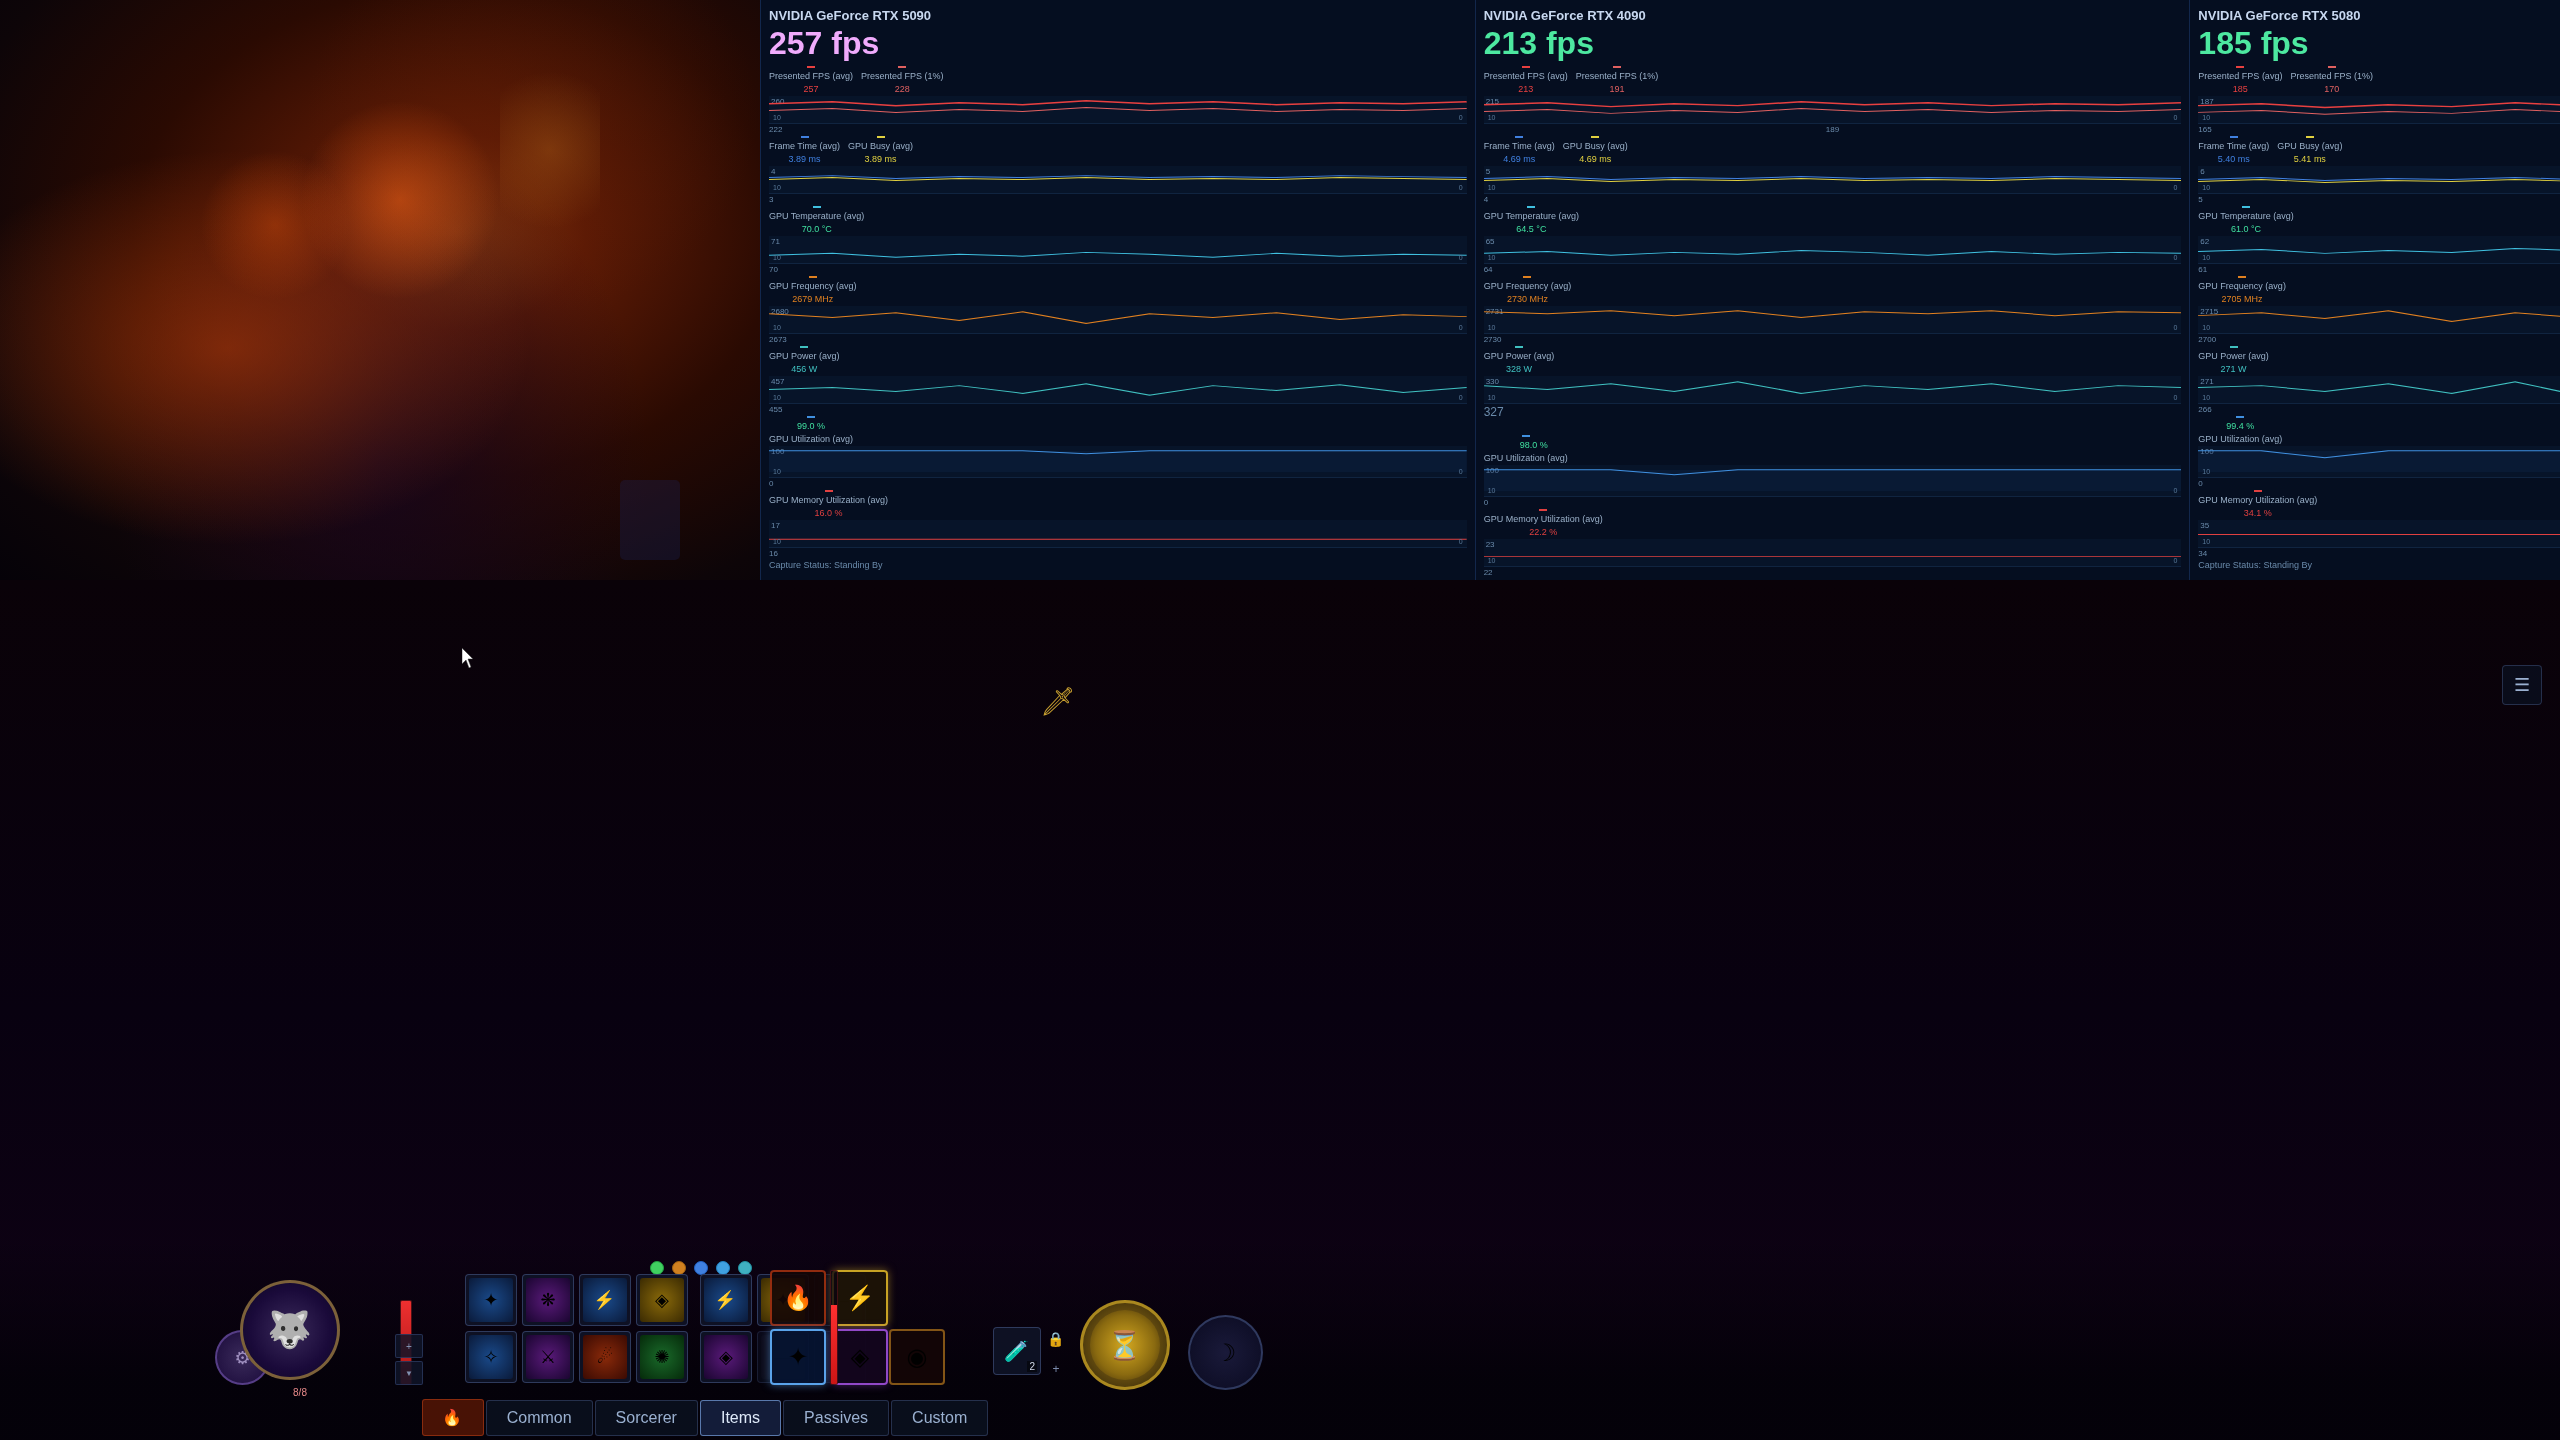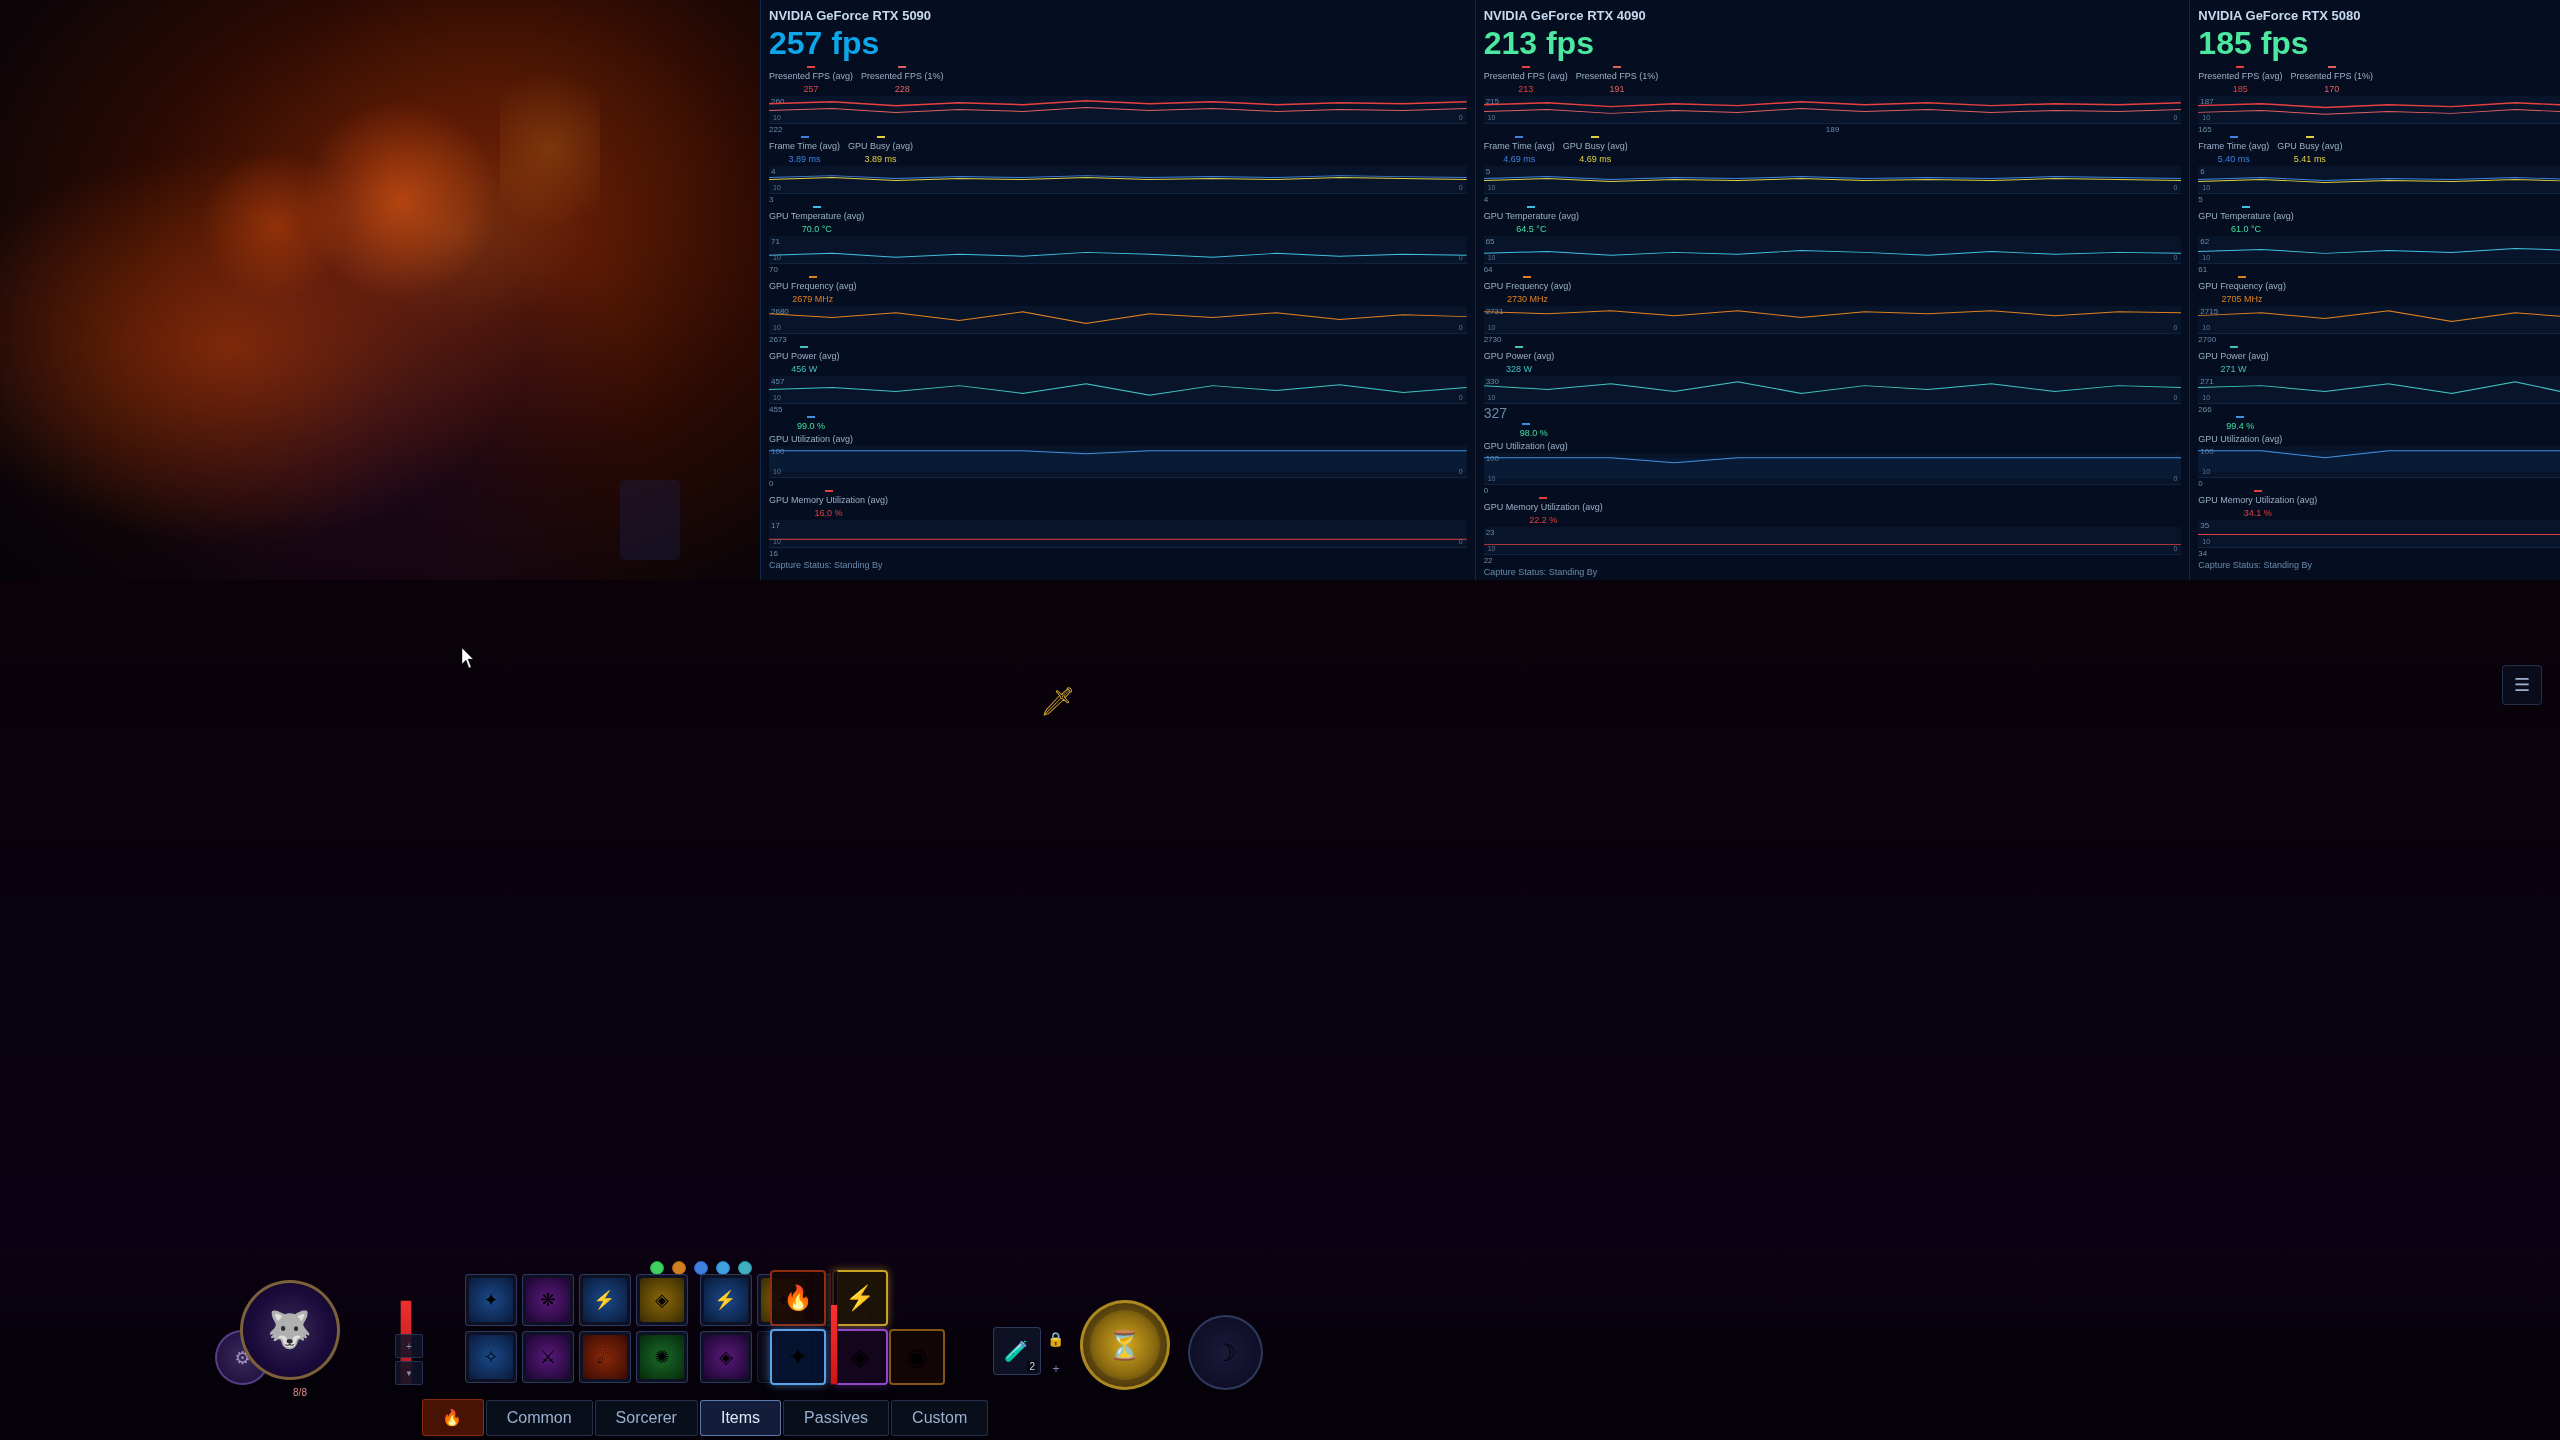--- a/index.html
+++ b/index.html
@@ -608,21 +608,21 @@
   <div style="position:absolute; top:150px; left:200px; width:150px; height:150px; background:radial-gradient(circle, rgba(220,80,10,0.4) 0%, transparent 70%); border-radius:50%;"></div>
   <div style="position:absolute; top:50px; left:500px; width:100px; height:200px; background:radial-gradient(circle, rgba(200,120,30,0.3) 0%, transparent 70%);"></div>
 
   <div style="position:absolute; bottom:20px; right:80px; width:60px; height:80px; background:rgba(30,40,100,0.4); border-radius:5px; opacity:0.7;"></div>
 </div>
 
 <div id="perf-overlay">
 
   <div class="gpu-panel">
     <div class="gpu-panel-title">NVIDIA GeForce RTX 5090</div>
-    <div class="gpu-fps" style="color:#0ea5e9;">257 fps</div>
+    <div class="gpu-fps" style="color:#f0abfc;">257 fps</div>
 
     <div class="gpu-legend">
       <div class="legend-item">
           <div class="legend-dot" style="background:#e84040;"></div>
           <span>Presented FPS (avg)</span>
           <span style="color:#e84040;">257</span>
         </div>
       <div class="legend-item">
           <div class="legend-dot" style="background:#e06060;"></div>
           <span>Presented FPS (1%)</span>
@@ -868,21 +868,21 @@
     <div class="chart-container">
       <span class="chart-axis-label">330</span>
       <svg class="chart-svg" viewBox="0 0 220 28" preserveAspectRatio="none">
         <polyline class="chart-line-power" points="0,10 20,14 40,8 60,16 80,6 100,18 120,10 140,14 160,8 180,16 200,10 220,12"></polyline>
       </svg>
       <div class="chart-axis-bottom">
           <span>10</span>
           <span>0</span>
         </div>
     </div>
-    <div style="font-size:14px;color:#6a8aaa;margin-bottom:2px;">327</div>
+    <div style="font-size:12px;color:#6a8aaa;margin-bottom:16px;">327</div>
 
     <div class="gpu-legend">
       <div class="legend-item">
           <div class="legend-dot" style="background:#4090e0;"></div>
           <span style="color:#40e0a0;margin-left:16px;">98.0 %</span>
           <span> GPU Utilization (avg)</span>
         </div>
     </div>
     <div class="chart-container" style="height:32px;">
       <span class="chart-axis-label">100</span>

